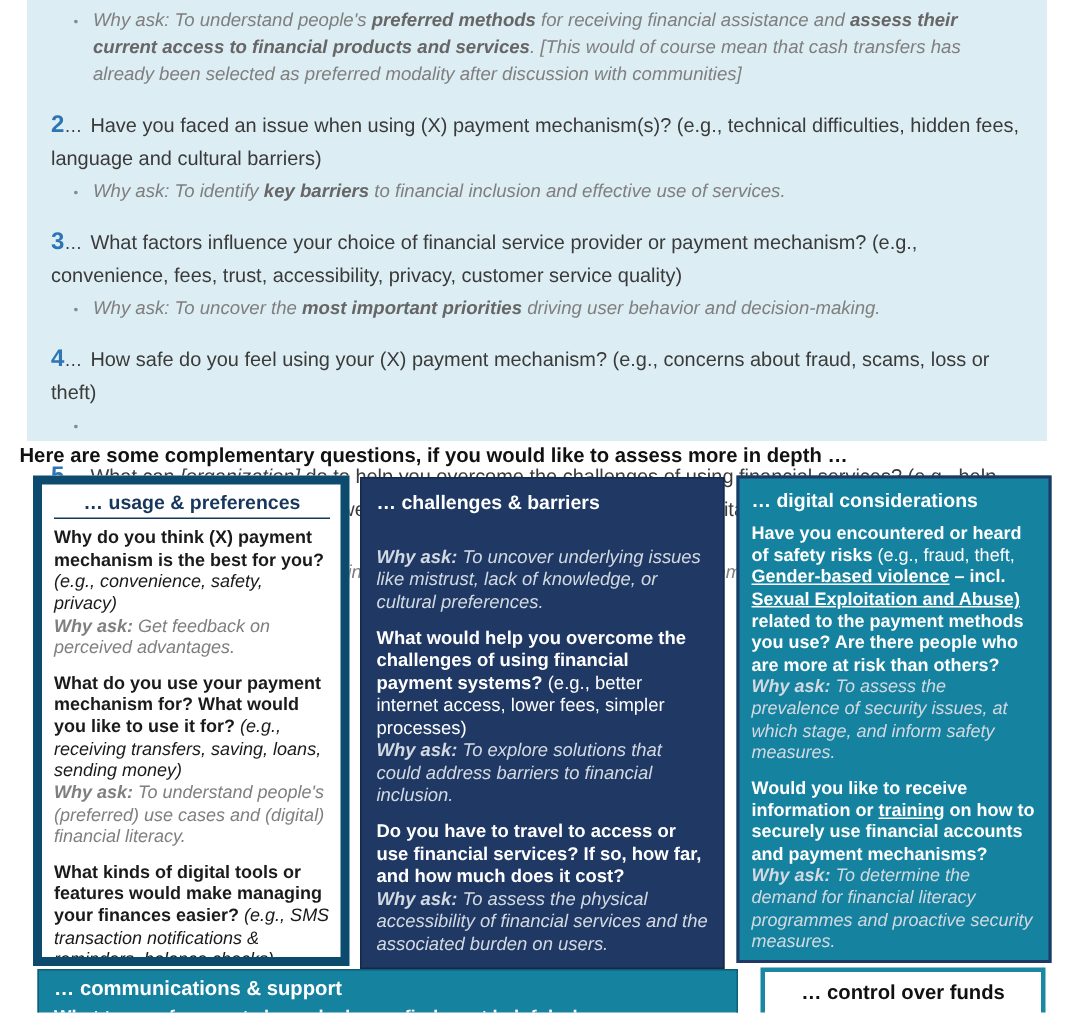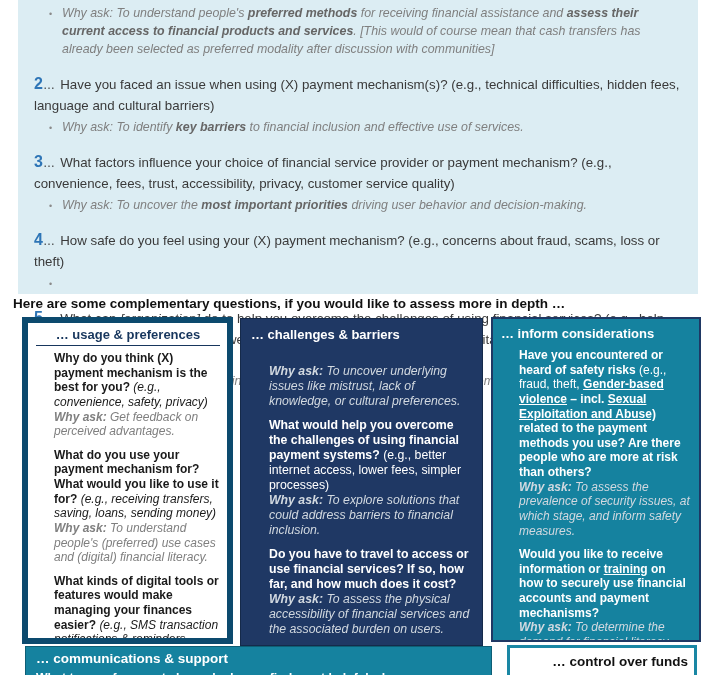--- a/index.html
+++ b/index.html
@@ -41,21 +41,21 @@
     background:#1f3864;border:1px solid #152a4a;padding:6px 10px;
   }
   .col-safety{
     left:491px;top:317px;width:210px;height:325px;
     background:#15829f;border:2px solid #1f3864;padding:5px 8px;
   }
   .col-title-light{
     text-align:left;font-weight:bold;font-size:13px;color:#ffffff;
     margin:2px 0 7px 0;
   }
-  .blk{margin:0 0 9px 18px;}
+  .blk{margin:0 0 9px 0;}
   .qb{font-size:12px;line-height:1.22;color:#1a1a1a;}
   .qb .qbold{font-weight:bold;}
   .qb .qeg{font-style:italic;}
   .qb .wlab{font-weight:bold;font-style:italic;color:#7f7f7f;}
   .qb .wrest{font-style:italic;color:#7f7f7f;}
   .qw{font-size:12.3px;line-height:1.22;color:#ffffff;}
   .qw .qbold{font-weight:bold;}
   .qw .qreg{font-weight:normal;}
   .qw .qund{font-weight:bold;text-decoration:underline;}
   .qw .wlab{font-weight:bold;font-style:italic;color:#d2d9e0;}
@@ -68,21 +68,21 @@
     padding:3px 10px;overflow:hidden;
   }
   .box-comms .col-title-light{margin:1px 0 5px 0;font-size:13.5px;}
   .box-comms .partial{font-size:12.3px;font-weight:bold;color:#ffffff;}
   .box-control{
     position:absolute;left:507px;top:645px;width:190px;height:60px;
     background:#ffffff;border:3px solid #1a87a4;box-sizing:border-box;
     padding:4px 6px;overflow:hidden;
   }
   .box-control .col-title{
-    text-align:right;font-weight:bold;font-size:13.5px;color:#111111;margin-top:2px;
+    text-align:center;font-weight:bold;font-size:13.5px;color:#111111;margin-top:2px;
   }
 </style>
 </head>
 <body>
 
 <div class="top-panel">
 
   <div class="why">
     <span class="blt">•</span>
     <span class="wtxt"><span>Why ask: To understand people's </span><b>preferred methods</b><span> for receiving financial assistance and </span><b>assess their current access to financial products and services</b><span>. [This would of course mean that cash transfers has already been selected as preferred modality after discussion with communities]</span></span>
@@ -147,21 +147,21 @@
     <span class="wlab">Why ask:</span><span class="wrest"> To explore solutions that could address barriers to financial inclusion.</span>
   </div>
 
   <div class="blk qw">
     <span class="qbold">Do you have to travel to access or use financial services? If so, how far, and how much does it cost?</span><span class="qreg"></span><br>
     <span class="wlab">Why ask:</span><span class="wrest"> To assess the physical accessibility of financial services and the associated burden on users.</span>
   </div>
 </div>
 
 <div class="colbox col-safety">
-  <div class="col-title-light">… inform considerations</div>
+  <div class="col-title-light">… digital considerations</div>
 
   <div class="blk qw">
     <span class="qbold">Have you encountered or heard of safety risks </span><span class="qreg">(e.g., fraud, theft, </span><span class="qund">Gender-based violence</span><span class="qbold"> – incl. </span><span class="qund">Sexual Exploitation and Abuse)</span><span class="qbold"> related to the payment methods you use? Are there people who are more at risk than others?</span><br>
     <span class="wlab">Why ask:</span><span class="wrest"> To assess the prevalence of security issues, at which stage, and inform safety measures.</span>
   </div>
 
   <div class="blk qw">
     <span class="qbold">Would you like to receive information or </span><span class="qund">training</span><span class="qbold"> on how to securely use financial accounts and payment mechanisms?</span><br>
     <span class="wlab">Why ask:</span><span class="wrest"> To determine the demand for financial literacy programmes and proactive security measures.</span>
   </div>

